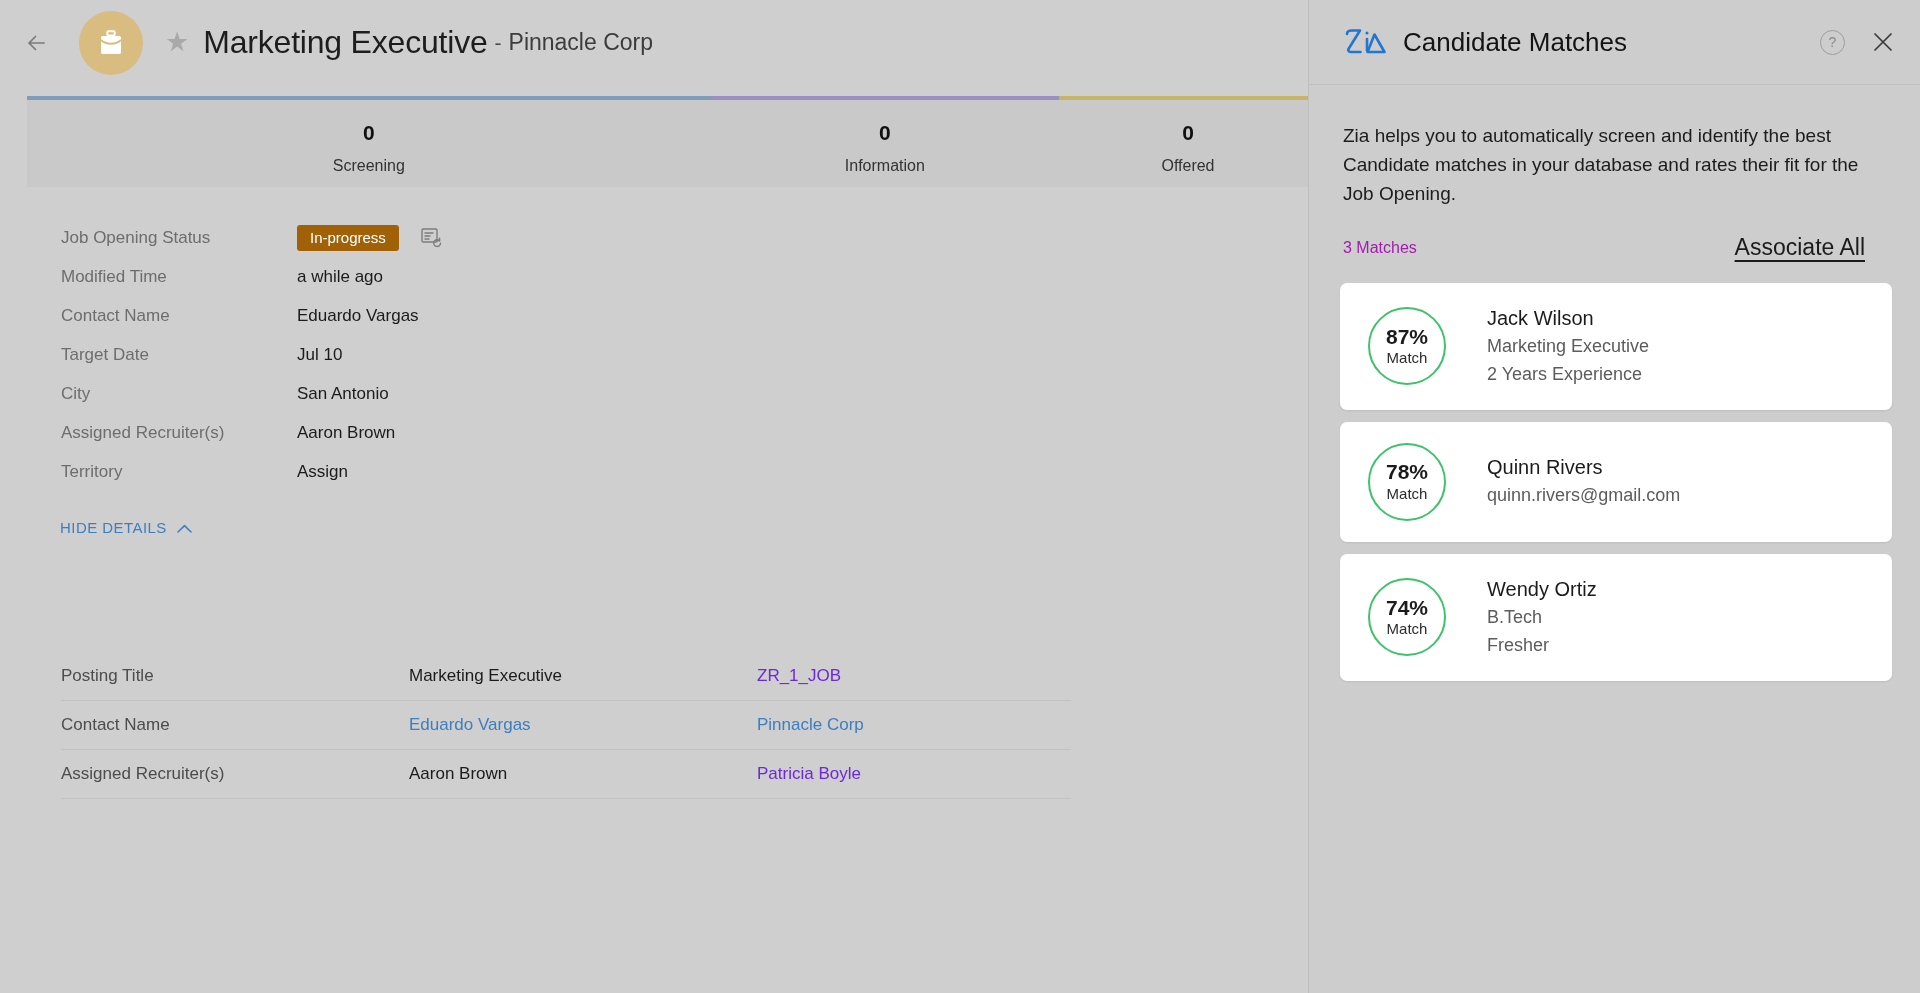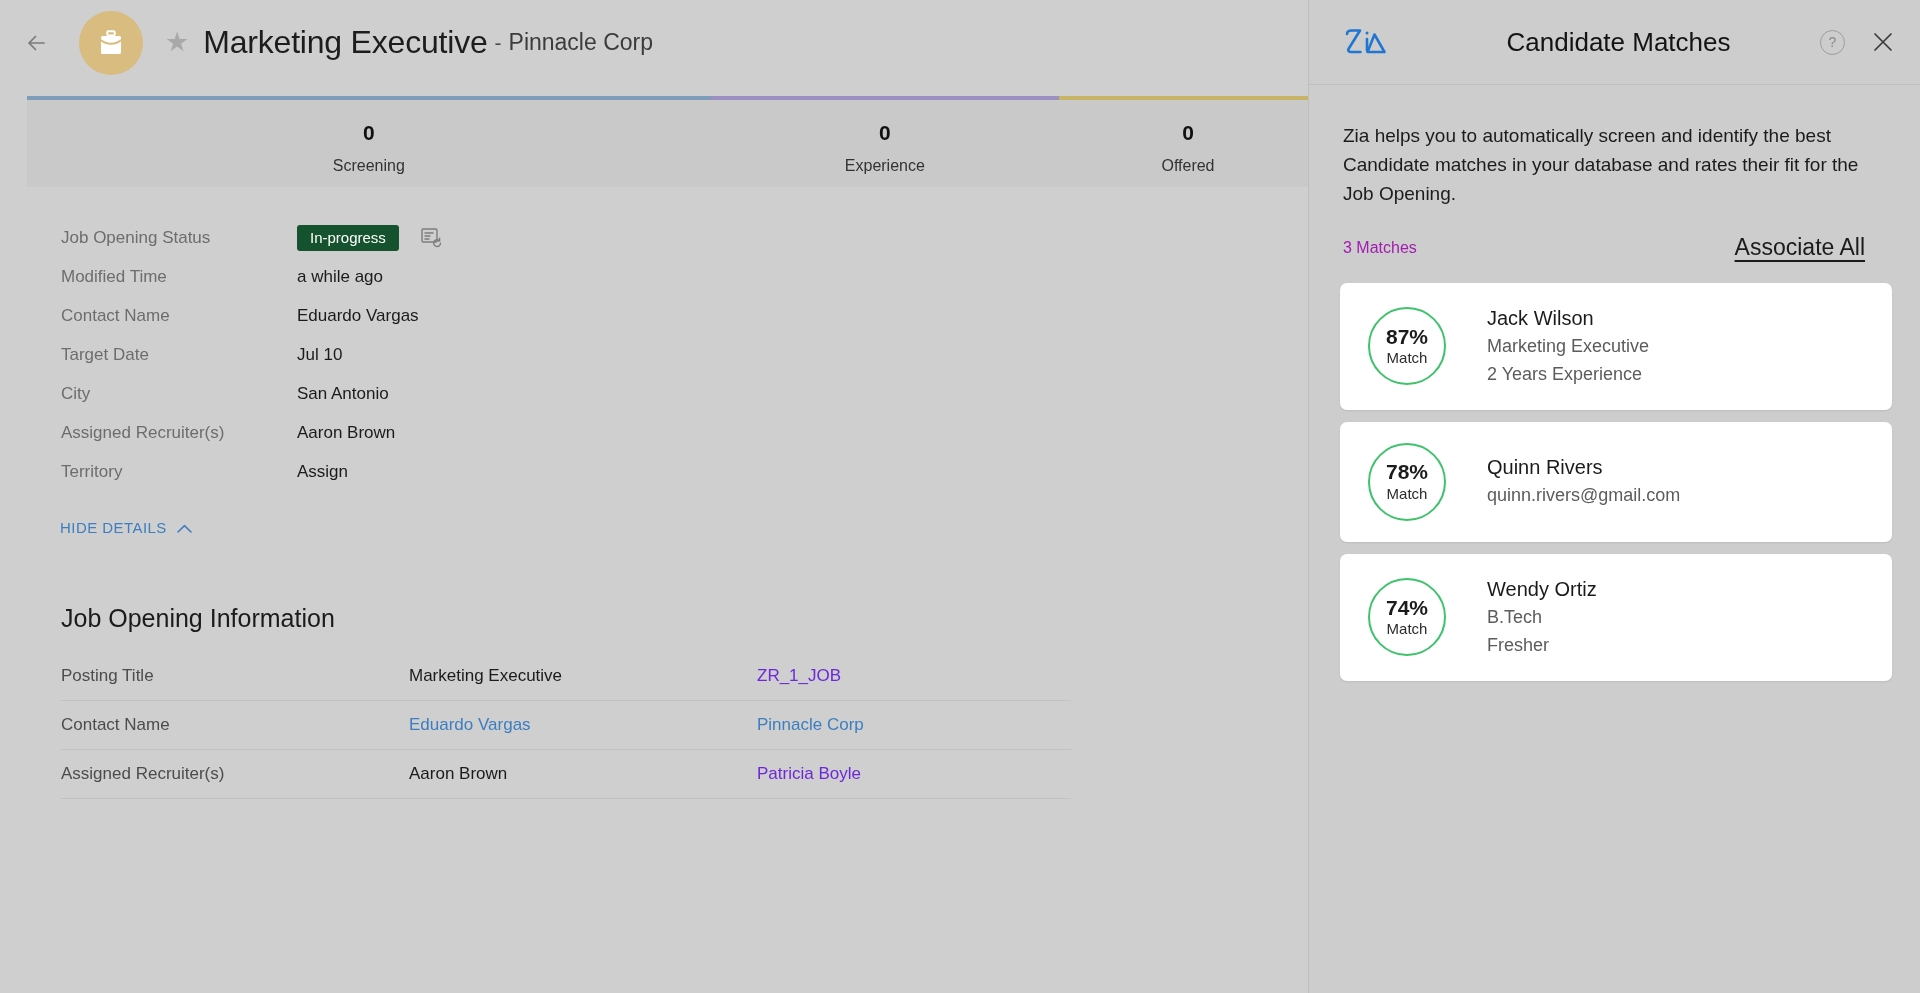--- a/index.html
+++ b/index.html
@@ -115,23 +115,22 @@
     width: 612px; height: 993px;
     background: #cdcdcd;
     border-left: 1px solid #bfbfbf;
   }
   .panel-head {
     height: 85px; display: flex; align-items: center;
     padding: 0 25px 0 34px; border-bottom: 1px solid #c0c0c0;
   }
   .zia-logo { width: 46px; height: 36px; flex: none; display: flex; align-items: center; }
   .panel-title {
-    font-size: 26px; color: #131313; margin-left: 28px; flex: 1;
+    font-size: 26px; color: #131313; margin-left: 14px; flex: 1;
     font-weight: 400;
-    text-align: center;
   }
   .help-icon {
     width: 25px; height: 25px; border-radius: 50%;
     border: 1.5px solid #9e9e9e; color: #8a8a8a;
     font-size: 14px; display: flex; align-items: center;
     justify-content: center; cursor: pointer; flex: none;
   }
   .close-icon {
     margin-left: 26px; color: #3a3a3a; cursor: pointer; flex: none;
     display: flex; align-items: center;
@@ -202,34 +201,34 @@
           <div class="stats-seg" style="background: rgb(156, 144, 194); width: 27%;"></div>
           <div class="stats-seg" style="background: rgb(200, 180, 103); width: 20%;"></div>
         </div>
       <div class="stats-row">
           <div class="stat-cell" style="width: 53%;">
             <div class="stat-num">0</div>
             <div class="stat-label">Screening</div>
           </div>
           <div class="stat-cell" style="width: 27%;">
             <div class="stat-num">0</div>
-            <div class="stat-label">Experience</div>
+            <div class="stat-label">Information</div>
           </div>
           <div class="stat-cell" style="width: 20%;">
             <div class="stat-num">0</div>
             <div class="stat-label">Offered</div>
           </div>
         </div>
     </div>
 
     <div class="detail-list">
         <div class="detail-row">
           <div class="detail-key">Job Opening Status</div>
           <div class="detail-val">
-            <span class="badge-green" style="background: #14532d;">In-progress</span>
+            <span class="badge-green" style="background: #a16207;">In-progress</span>
             <span class="status-hist-icon">
               <svg width="22" height="20" viewBox="0 0 22 20" fill="none" stroke="#7d7d7d" stroke-width="1.4">
                 <rect x="1" y="1" width="15" height="13" rx="1.2"></rect>
                 <path d="M4 5h8M4 8h5M4 11h4" stroke-linecap="round"></path>
                 <path d="M19.5 15.2a3.4 3.4 0 1 1-1.1-2.6" stroke-linecap="round"></path>
                 <path d="M18.6 10.3v2.5h-2.4" stroke-linecap="round"></path>
               </svg>
             </span>
           </div>
         </div>
@@ -263,21 +262,20 @@
 
     <div class="hide-details">
       <span>HIDE DETAILS</span>
       <span>
         <svg width="15" height="9" viewBox="0 0 15 9" fill="none" stroke="#3d7ec0" stroke-width="1.5">
           <path d="M1 8 L7.5 1.6 L14 8" stroke-linecap="round" stroke-linejoin="round"></path>
         </svg>
       </span>
     </div>
 
-    <div class="section-title">Job Opening Information</div>
 
     <div class="info-table">
         <div class="info-row">
           <div class="info-key">Posting Title</div>
           <div class="info-c1">Marketing Executive</div>
           <div class="info-c2">ZR_1_JOB</div>
         </div>
         <div class="info-row">
           <div class="info-key">Contact Name</div>
           <div class="info-c1 lnk">Eduardo Vargas</div>

